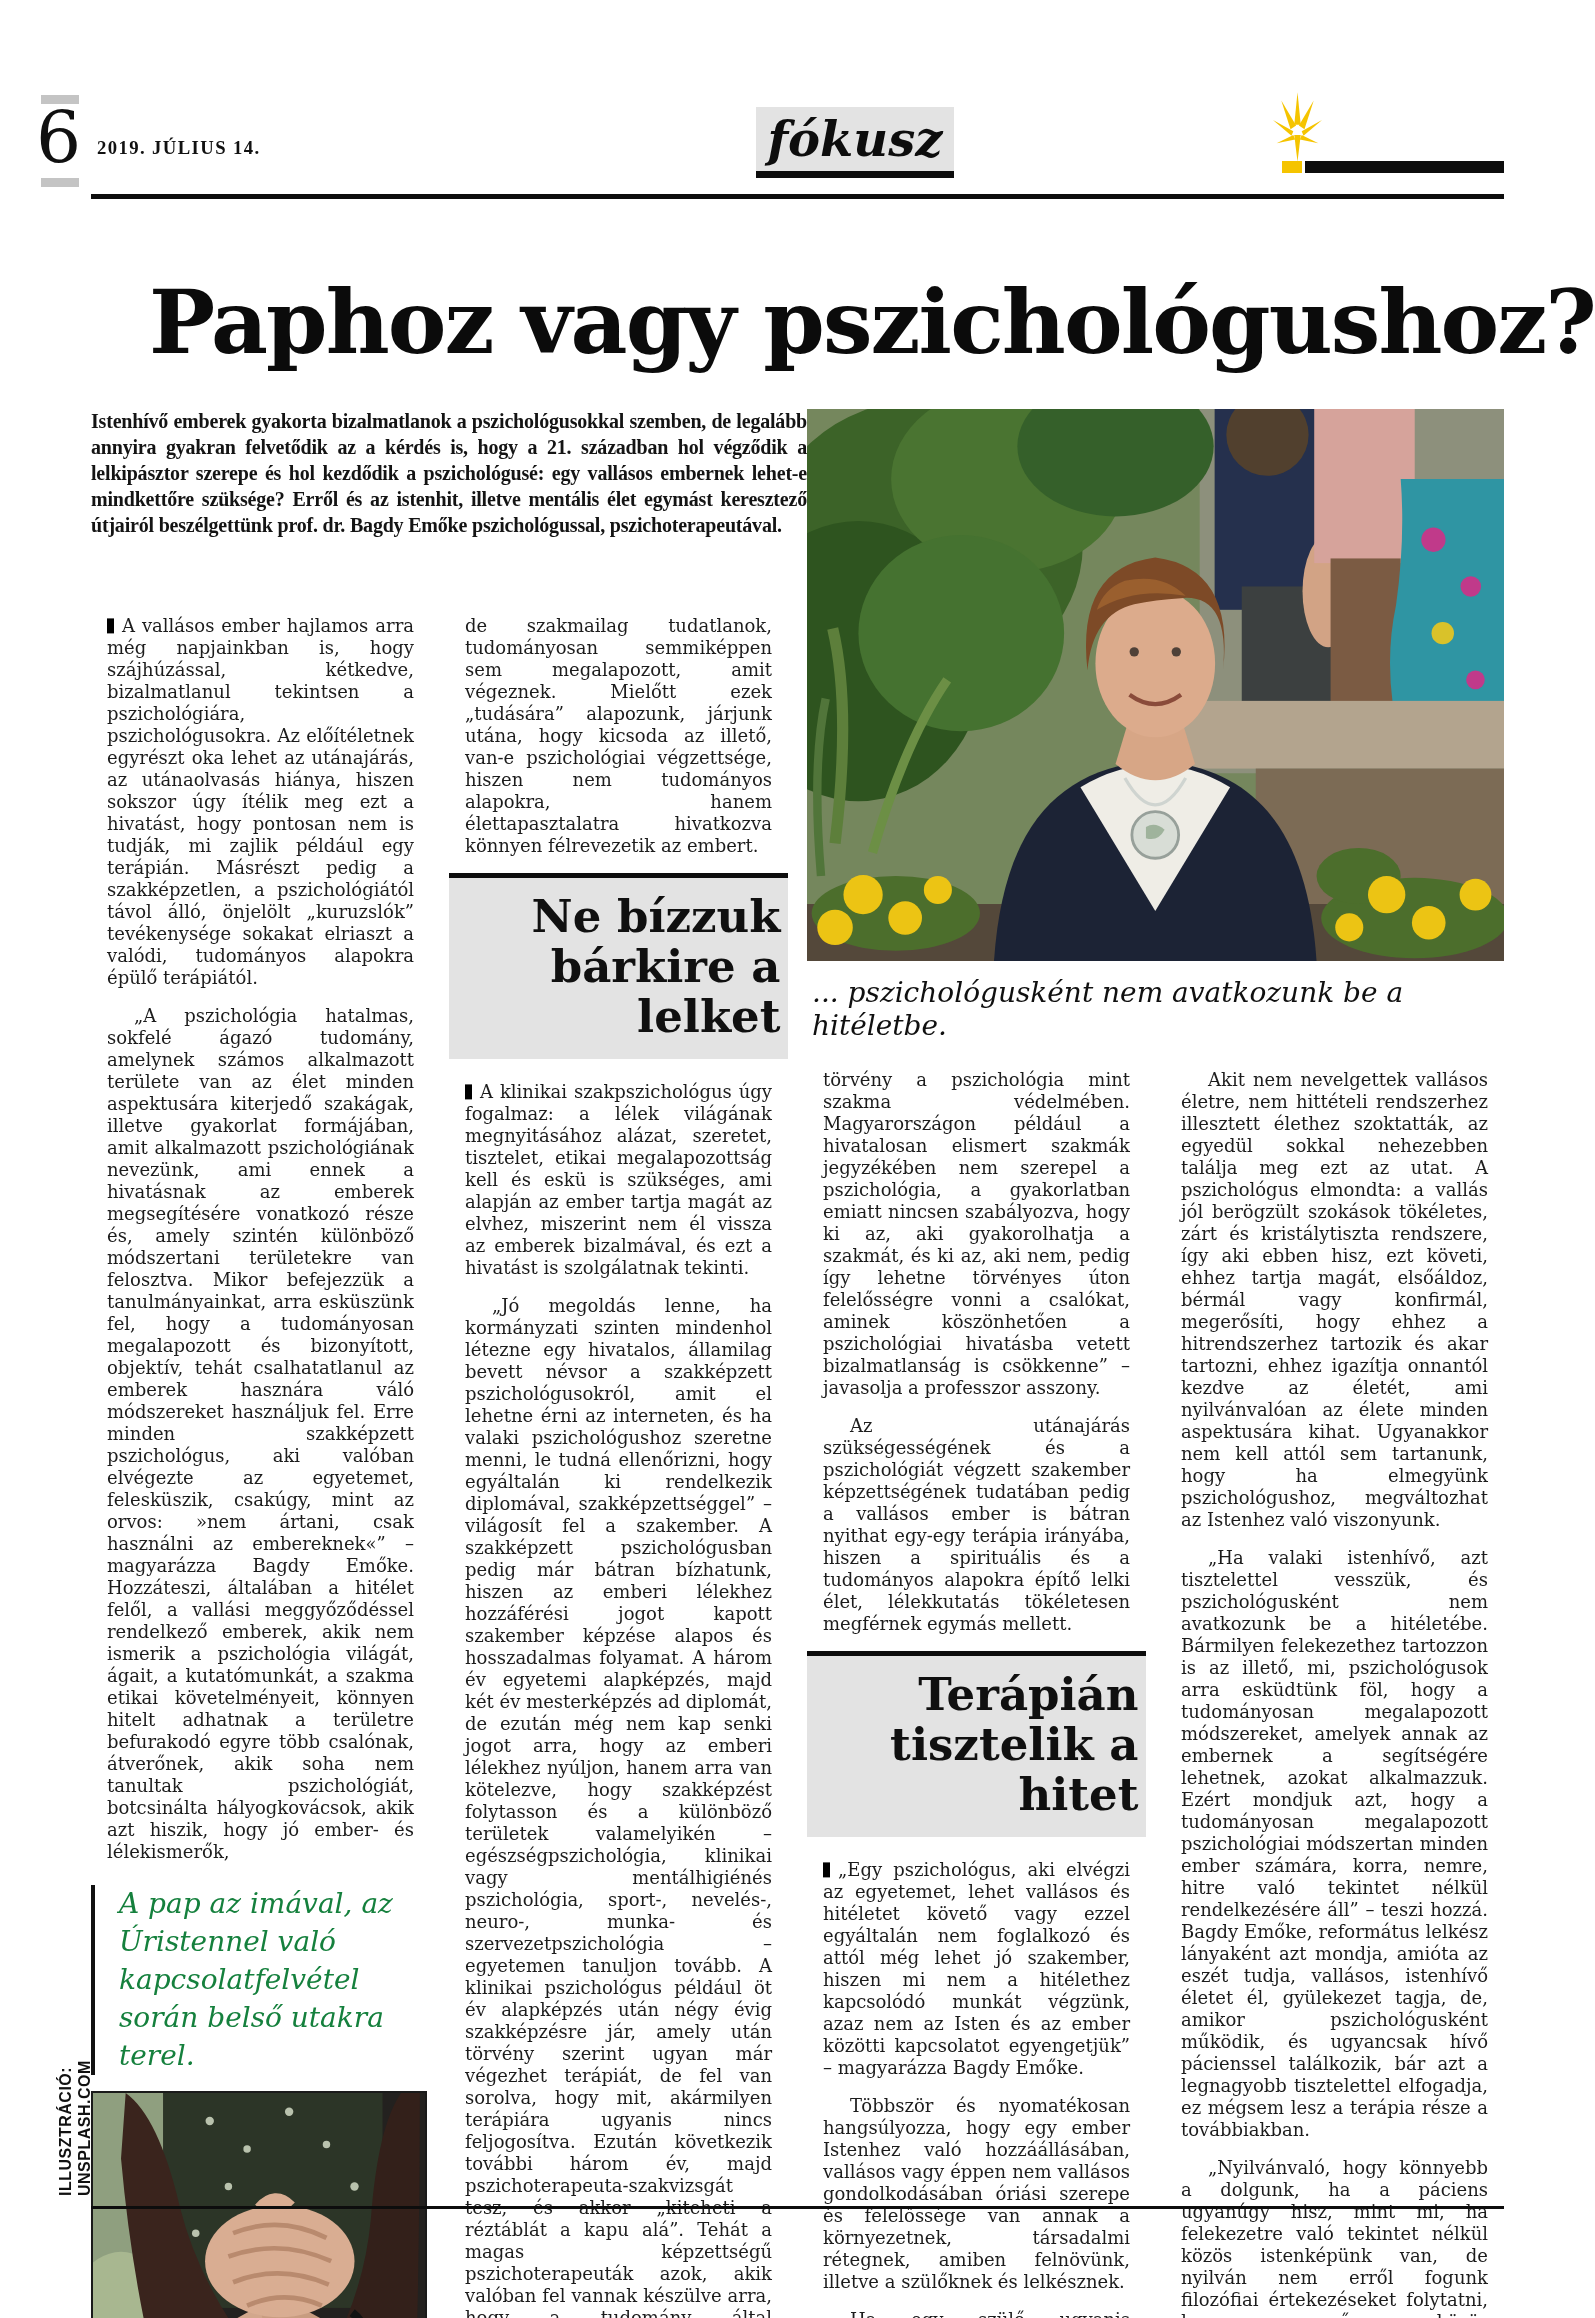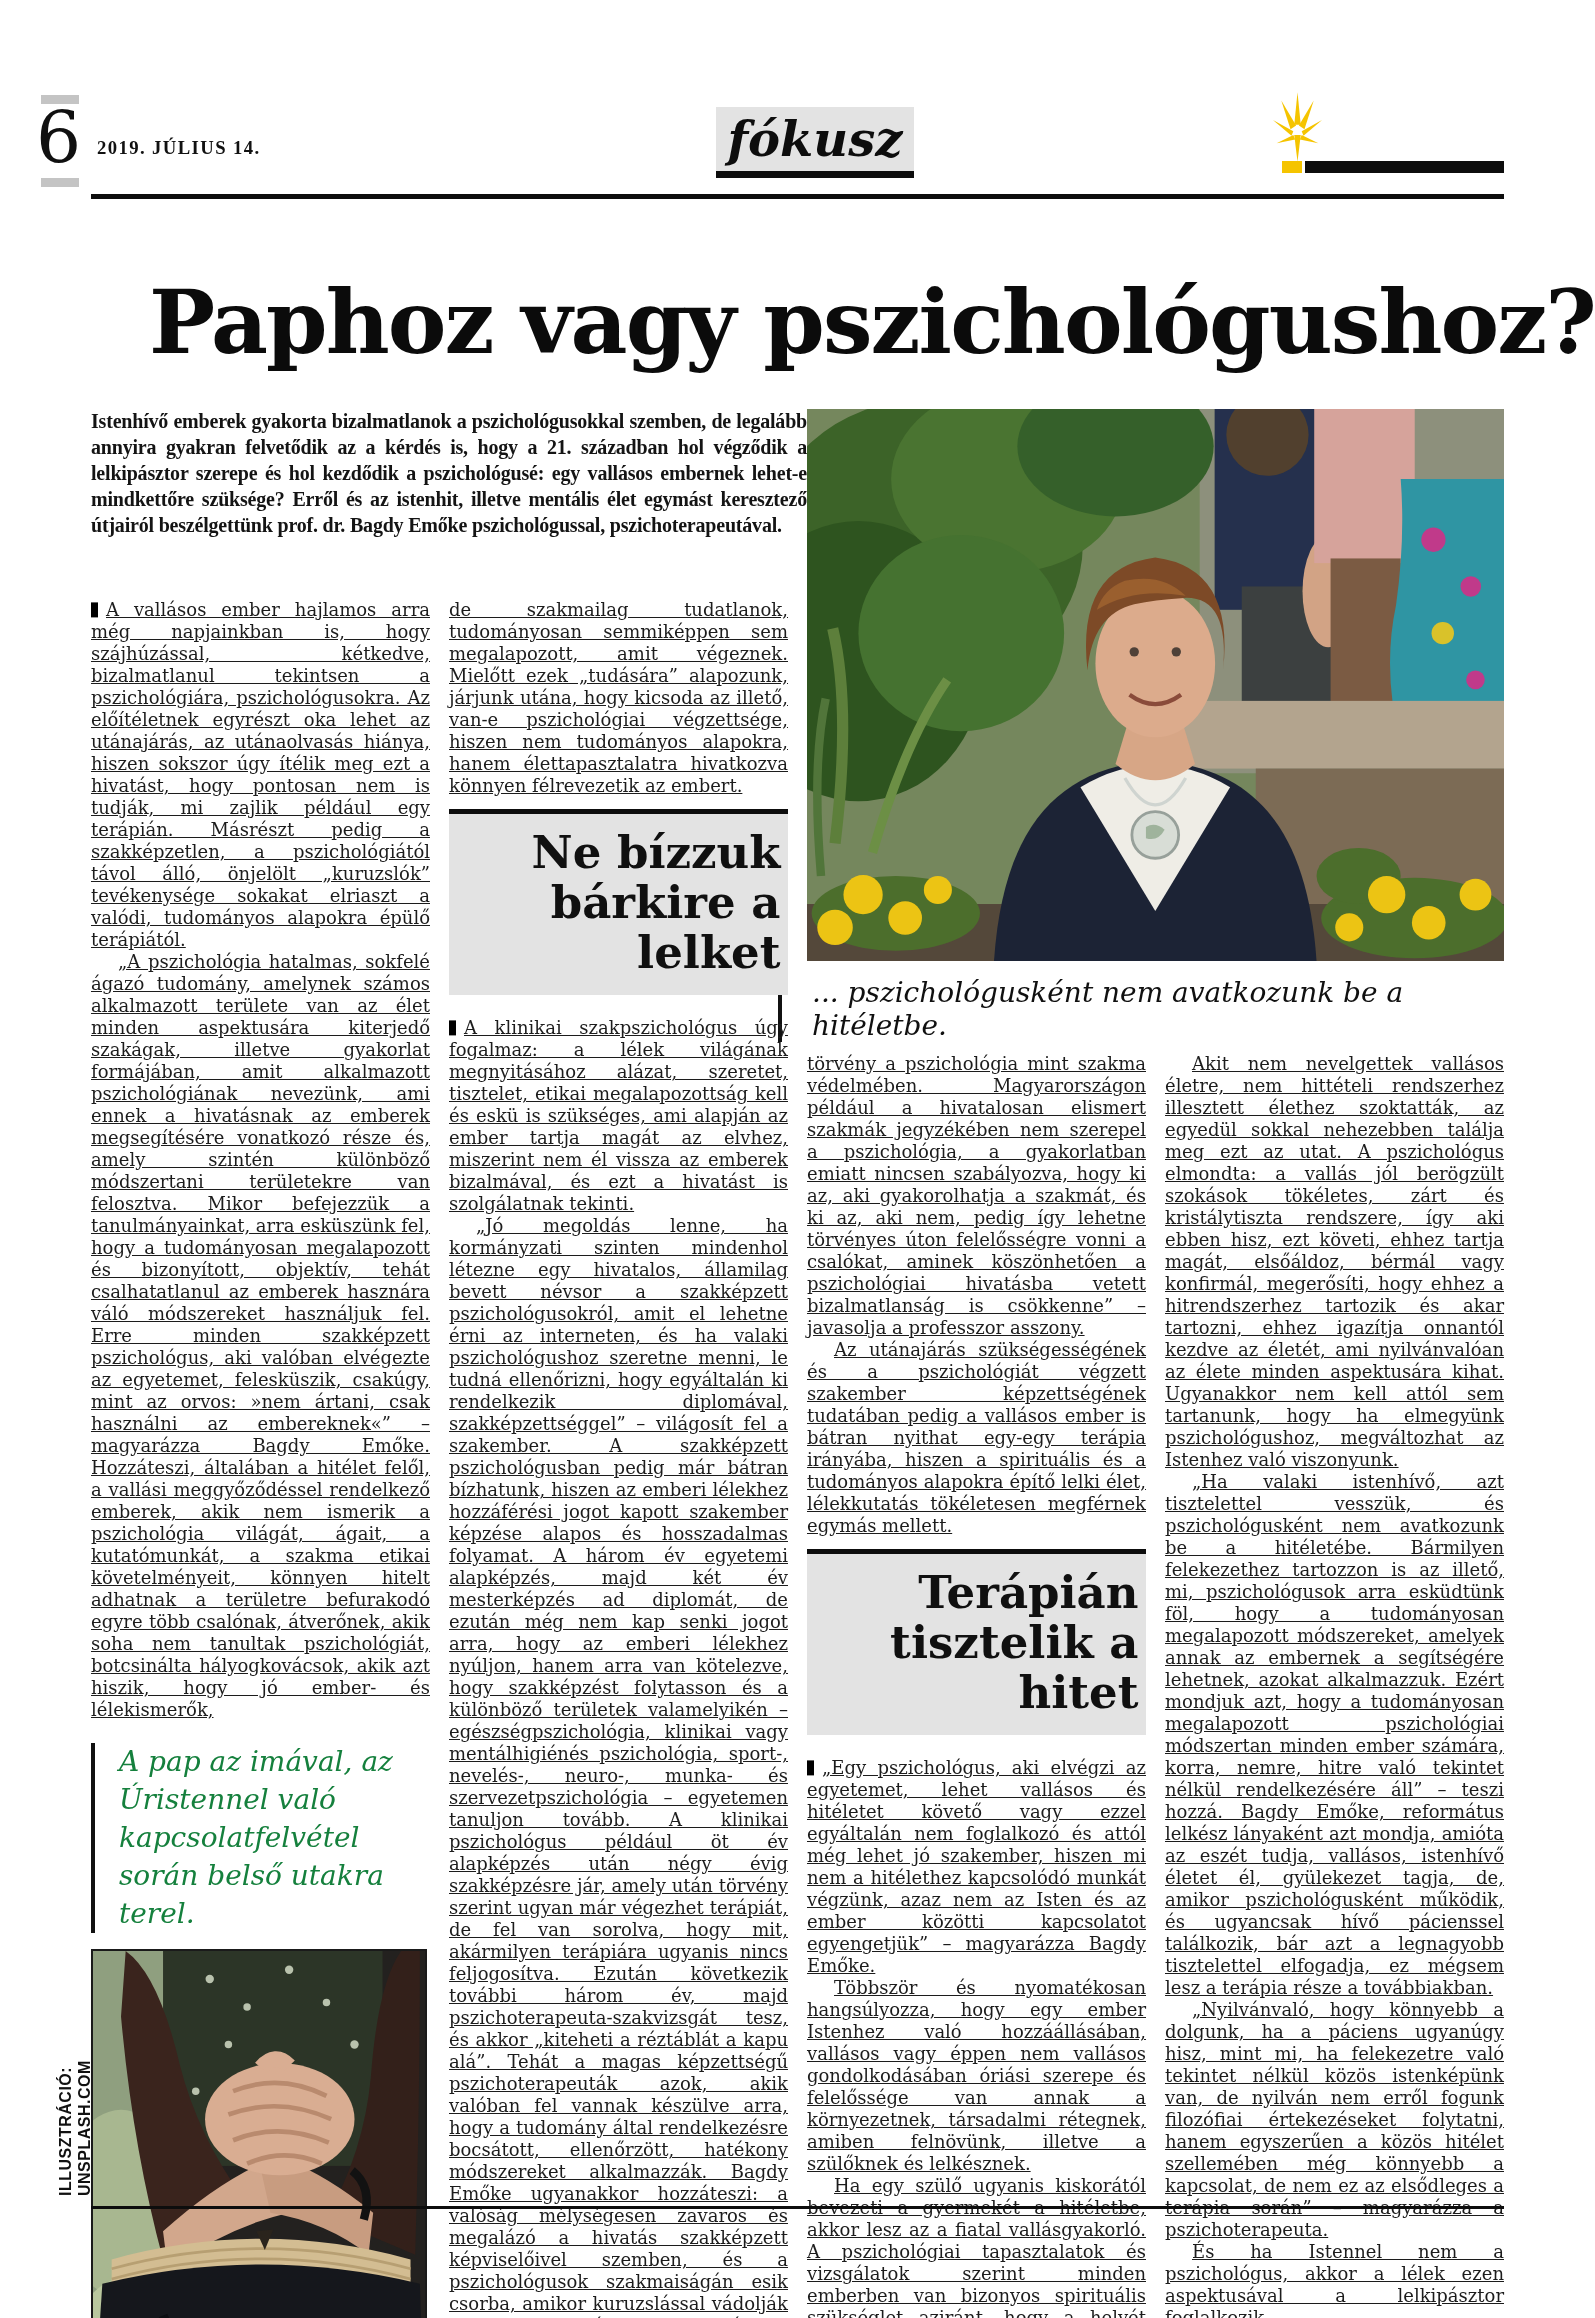--- a/index.html
+++ b/index.html
@@ -3,21 +3,21 @@
 <meta charset="utf-8">
 <style>
   html,body{margin:0;padding:0;background:#9a9a9a;}
   #page{position:relative;width:1595px;height:2319px;background:#ffffff;overflow:hidden;
         font-family:"DejaVu Serif",serif;color:#1b1b1b;}
 
   
   .graybar{position:absolute;left:41px;width:38px;height:9.3px;background:#c4c4c4;}
   #page-number{position:absolute;left:36px;top:102px;font:400 71px/71px "DejaVu Serif",serif;color:#101010;}
   #page-date{position:absolute;left:97px;top:138px;font:700 18.7px/20.6px "Liberation Serif",serif;letter-spacing:1.4px;color:#111;}
-  #section-badge{position:absolute;left:716px;top:107px;width:198px;height:64px;background:#e3e3e3;
+  #section-badge{position:absolute;left:756px;top:107px;width:198px;height:64px;background:#e3e3e3;
                  border-bottom:7.5px solid #0d0d0d;display:flex;align-items:center;justify-content:center;}
   #section-badge span{font:700 italic 48px/48px "DejaVu Serif",serif;color:#0d0d0d;}
   #masthead-text{position:absolute;left:1234px;top:83px;width:270px;text-align:right;
                  font:700 italic 69px/75px "DejaVu Serif",serif;letter-spacing:-2.3px;color:#0b0b0b;}
   #masthead-rule{position:absolute;left:1282px;top:161px;width:222px;height:12px;display:flex;}
   #masthead-rule .sq{width:19.6px;height:12px;background:#f5c400;margin-right:3.7px;}
   #masthead-rule .bk{flex:1;height:12px;background:#0d0d0d;}
   #flame-icon{position:absolute;left:1272px;top:92px;}
   #header-rule{position:absolute;left:91px;top:194px;width:1413px;height:5.1px;background:#0d0d0d;}
 
@@ -37,21 +37,21 @@
   #photo-bottom{margin-top:16px;width:332px;height:478px;border:2.8px solid #1a1a1a;overflow:hidden;background:#23211f;}
   #photo-credit{position:absolute;left:57px;top:1973px;height:223px;
                 writing-mode:vertical-rl;transform:rotate(180deg);
                 font:700 16px/18.7px "Liberation Sans",sans-serif;letter-spacing:0.5px;color:#111;}
 
   
   .col{position:absolute;width:339px;}
   #col-1,#col-2{top:599px;}
   #col-3,#col-4{top:1053px;}
   #col-1{left:91px;} #col-2{left:449px;} #col-3{left:807px;} #col-4{left:1165px;}
-  .col p{margin:0;font:400 18px/22px "DejaVu Serif",serif;text-align:justify;color:#1c1c1c;text-decoration:underline;}
+  .col p{margin:16px;font:400 18px/22px "DejaVu Serif",serif;text-align:justify;color:#1c1c1c;}
   .col p.ind{text-indent:27px;}
   .pmark{display:inline-block;width:7px;height:15.4px;background:#000;margin-right:8px;transform:translateY(1.4px);}
   .subhead{border-top:5.1px solid #0d0d0d;background:#e3e3e3;margin:12px 0 22.4px 0;
            padding:14px 7.5px 17px 20.6px;font:700 45px/50px "DejaVu Serif",serif;color:#101010;text-align:right;}
   #pull-quote{border-left:4.7px solid #111;margin-top:22.4px;padding-left:24px;
               font:italic 28px/38px "DejaVu Serif",serif;color:#15803d;}
   #bottom-rule{position:absolute;left:91px;top:2206px;width:1413px;height:3.3px;background:#0d0d0d;}
 </style>
 </head>
 <body>

